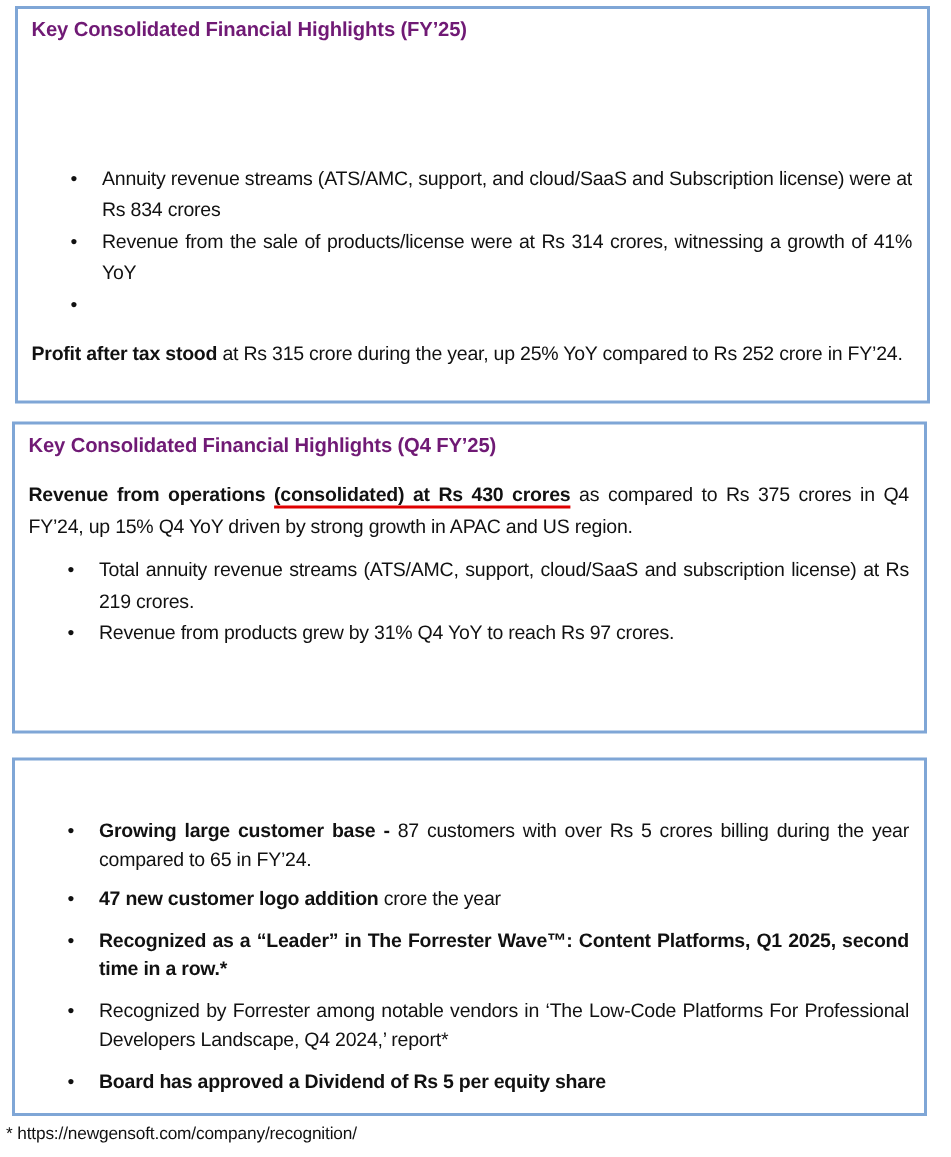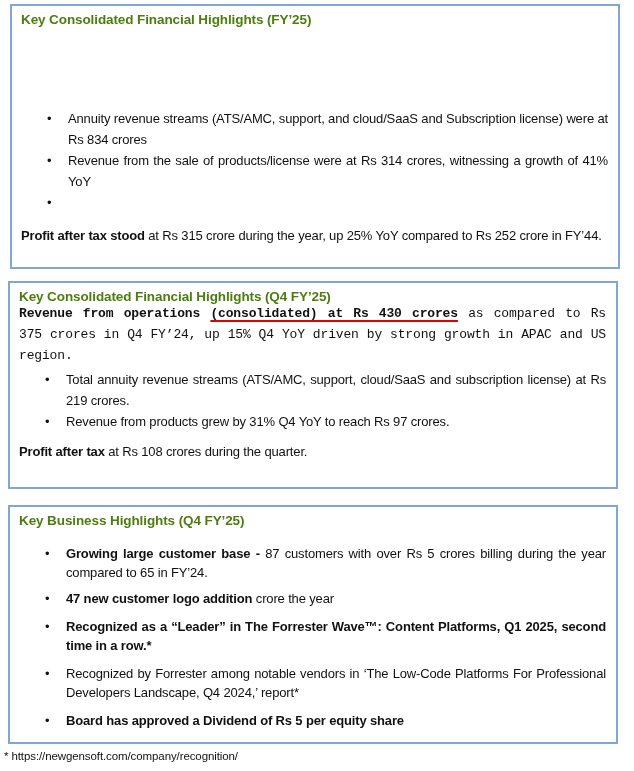--- a/index.html
+++ b/index.html
@@ -12,21 +12,21 @@
       position: absolute;
       border: 2px solid #7fa6d6;
       box-sizing: border-box;
       background: #ffffff;
     }
     #box1 { left: 10px; top: 4px; width: 610px; height: 265px; }
     #box2 { left: 8px; top: 281px; width: 610px; height: 208px; }
     #box3 { left: 8px; top: 505px; width: 610px; height: 239px; }
     .box-title {
       position: absolute; left: 9px;
-      color: #4d7c0f; font-weight: bold; font-size: 13.5px;
+      color: #701a75; font-weight: bold; font-size: 13.5px;
       letter-spacing: -0.1px; white-space: nowrap;
     }
     .para {
       position: absolute; left: 9px; right: 10px;
       line-height: 21px; font-size: 13px; text-align: justify;
       letter-spacing: -0.15px;
     }
     .b { font-weight: bold; }
     .ul-red { text-decoration: underline; text-decoration-color: #e00000; text-decoration-thickness: 2px; text-underline-offset: 3px; }
     ul.bullets {
@@ -49,40 +49,36 @@
 <body>
 
 <div class="box" id="box1">
   <div class="box-title" style="top:6px;">Key Consolidated Financial Highlights (FY’25)</div>
   <ul class="bullets" style="top:102px;">
     <li><span class="dot">•</span><span>Annuity revenue streams (ATS/AMC, support, and cloud/SaaS and Subscription license) were at Rs 834 crores</span></li>
     <li><span class="dot">•</span><span>Revenue from the sale of products/license were at Rs 314 crores, witnessing a growth of 41% YoY</span></li>
     <li><span class="dot">•</span></li>
   </ul>
   <div class="para" style="top:219px;">
-    <span class="b">Profit after tax stood</span><span> at Rs 315 crore during the year, up 25% YoY compared to Rs 252 crore in FY’44.</span>
+    <span class="b">Profit after tax stood</span><span> at Rs 315 crore during the year, up 25% YoY compared to Rs 252 crore in FY’24.</span>
   </div>
 </div>
 
 <div class="box" id="box2">
   <div class="box-title" style="top:6px;">Key Consolidated Financial Highlights (Q4 FY’25)</div>
-  <div class="para" style="top:20px;font-family:Liberation Mono, monospace;">
+  <div class="para" style="top:36px;">
     <span class="b">Revenue from operations </span><span class="b ul-red">(consolidated) at Rs 430 crores</span><span> as compared to Rs 375 crores in Q4 FY’24, up 15% Q4 YoY driven by strong growth in APAC and US region.</span>
   </div>
   <ul class="bullets" style="top:86px;">
     <li><span class="dot">•</span><span>Total annuity revenue streams (ATS/AMC, support, cloud/SaaS and subscription license) at Rs 219 crores.</span></li>
     <li><span class="dot">•</span><span>Revenue from products grew by 31% Q4 YoY to reach Rs 97 crores.</span></li>
   </ul>
-  <div class="para" style="top:158px;">
-    <span class="b">Profit after tax</span><span> at Rs 108 crores during the quarter.</span>
-  </div>
 </div>
 
 <div class="box" id="box3">
-  <div class="box-title" style="top:6px;">Key Business Highlights (Q4 FY’25)</div>
   <ul class="bullets" style="top:37px;">
     <li style="margin-bottom:7px;"><span class="dot">•</span><span class="b">Growing large customer base -</span><span> 87 customers with over Rs 5 crores billing during the year compared to 65 in FY’24.</span></li>
     <li style="margin-bottom:9px;"><span class="dot">•</span><span class="b">47 new customer logo addition</span><span> crore the year</span></li>
     <li style="margin-bottom:9px;"><span class="dot">•</span><span class="b">Recognized as a “Leader” in The Forrester Wave™: Content Platforms, Q1 2025, second time in a row.*</span><span></span></li>
     <li style="margin-bottom:9px;"><span class="dot">•</span><span class="b"></span><span>Recognized by Forrester among notable vendors in ‘The Low-Code Platforms For Professional Developers Landscape, Q4 2024,’ report*</span></li>
     <li><span class="dot">•</span><span class="b">Board has approved a Dividend of Rs 5 per equity share</span><span></span></li>
   </ul>
 </div>
 
 <div class="footnote">* https://newgensoft.com/company/recognition/</div>

